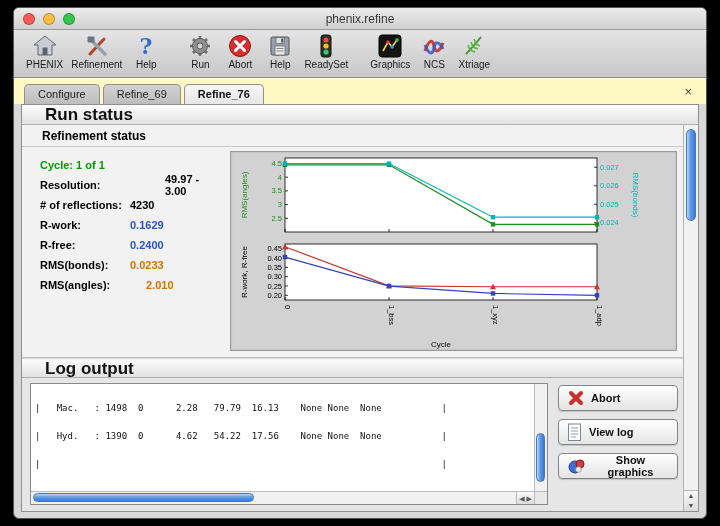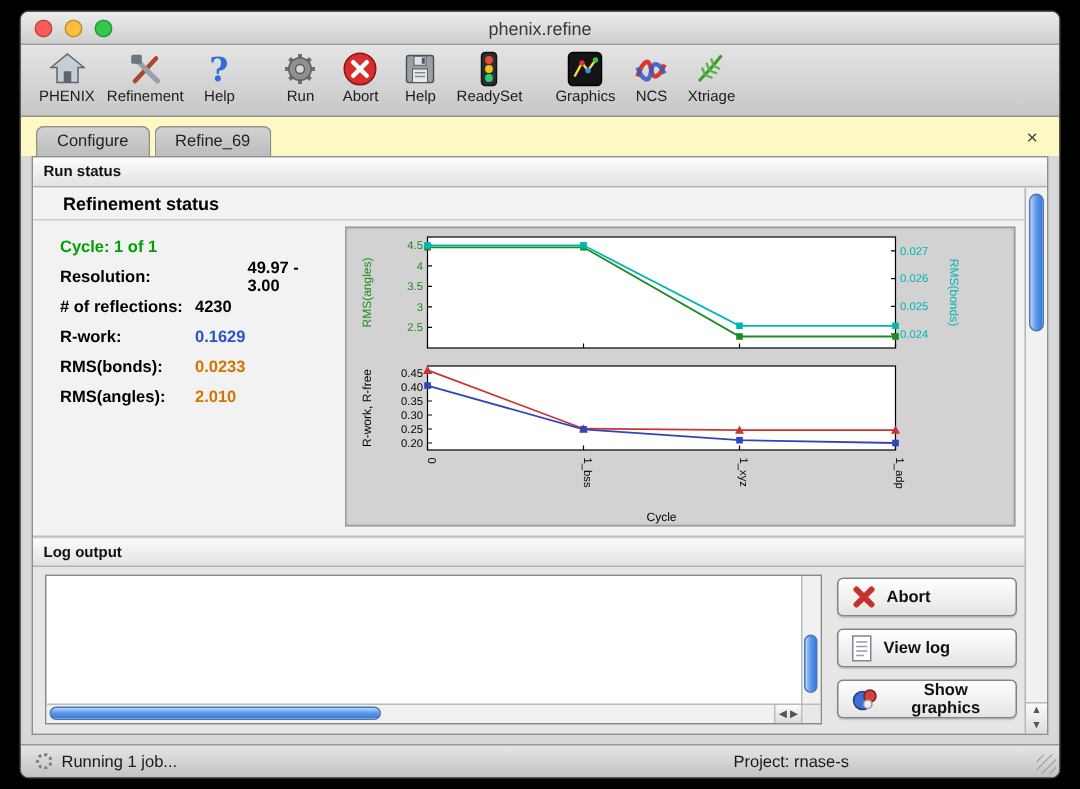--- a/index.html
+++ b/index.html
@@ -26,22 +26,22 @@
   .tabrow{height:26px;flex:none;display:flex;align-items:center;padding:4px 10px 0;background:#fef9c3}
   .tab{border:1px solid #8f8f8f;border-bottom:none;border-radius:5px 5px 0 0;padding:3px 13px 4px;
     font-size:11px;color:#222;background:linear-gradient(#d2d2d2,#bdbdbd);margin-right:3px;
     position:relative;top:1px;z-index:1}
   .tab.active{background:linear-gradient(#f6f6f6,#e6e6e6);z-index:3;font-weight:bold;color:#111}
   .tab-close{margin-left:auto;align-self:center;font-size:13px;color:#444;padding:0 4px 4px}
   
   .pane{flex:1;margin:0 7px 6px;border:1px solid #8f8f8f;background:#ececec;
     display:flex;flex-direction:column;position:relative;z-index:2;overflow:hidden}
   .section-hdr{height:20px;flex:none;background:linear-gradient(#fcfcfc,#e2e2e2);
-    border-bottom:1px solid #b0b0b0;font-size:10px;font-weight:bold;color:#111;
-    line-height:19px;padding-left:7px}
+    border-bottom:1px solid #b0b0b0;font-size:17px;font-weight:bold;color:#111;
+    line-height:19px;padding-left:23px}
   .scrollwrap{flex:1;position:relative;padding-right:15px;display:flex;flex-direction:column;overflow:hidden}
   
   .refine-wrap{background:#f2f2f2;border-bottom:1px solid #bdbdbd;flex:none}
   .refine-heading{font-size:12px;font-weight:bold;color:#000;padding:4px 20px 3px;border-bottom:1px solid #cbcbcb}
   .refine-body{display:flex;padding:4px 6px 6px 10px}
   .stats{width:195px;padding-top:4px}
   .stat-row{display:flex;height:20px;align-items:center;font-size:11px}
   .stat-label{font-weight:bold;width:98px;flex:none;padding-left:8px;color:#000}
   .stat-value{font-weight:bold}
   .chart-box{width:447px;height:200px;background:#d2d2d2;border:1px solid #9a9a9a;
@@ -211,20 +211,21 @@
             </g>
           </svg>
       </span>
       <span class="tlabel">Xtriage</span>
     </div>
   </div>
 
   <div class="tabrow">
     <div class="tab">Configure</div>
     <div class="tab">Refine_69</div>
+    <div class="tab active">Refine_76</div>
     <span class="tab-close">×</span>
   </div>
 
   <div class="pane">
     <div class="section-hdr">Run status</div>
 
     <div class="scrollwrap">
 
       <div class="refine-wrap">
         <div class="refine-heading">Refinement status</div>
@@ -240,26 +241,30 @@
             </div>
             <div class="stat-row">
               <span class="stat-label" style="color: rgb(0, 0, 0);"># of reflections:</span>
               <span class="stat-value" style="color: rgb(0, 0, 0);">4230</span>
             </div>
             <div class="stat-row">
               <span class="stat-label" style="color: rgb(0, 0, 0);">R-work:</span>
               <span class="stat-value" style="color: rgb(42, 82, 204); text-align: center;">0.1629</span>
             </div>
             <div class="stat-row">
+              <span class="stat-label" style="color: rgb(0, 0, 0);">R-free:</span>
+              <span class="stat-value" style="color: rgb(42, 82, 204);">0.2400</span>
+            </div>
+            <div class="stat-row">
               <span class="stat-label" style="color: rgb(0, 0, 0);">RMS(bonds):</span>
               <span class="stat-value" style="color: rgb(210, 116, 0);">0.0233</span>
             </div>
             <div class="stat-row">
               <span class="stat-label" style="color: rgb(0, 0, 0);">RMS(angles):</span>
-              <span class="stat-value" style="color: rgb(210, 116, 0);">2.010</span>
+              <span class="stat-value" style="color: rgb(210, 116, 0); margin-left: 16px;">2.010</span>
             </div>
           </div>
           <div class="chart-box"><svg width="445" height="198">
                 <rect x="54" y="6" width="312" height="74" fill="#ffffff" stroke="#000" stroke-width="0.8"></rect>
                 <line x1="54" y1="66.2962962962963" x2="57" y2="66.2962962962963" stroke="#000" stroke-width="0.8"></line>
                 <text x="51" y="68.7962962962963" text-anchor="end" font-size="7.5px" fill="#1e8c1e">2.5</text>
                 <line x1="54" y1="52.592592592592595" x2="57" y2="52.592592592592595" stroke="#000" stroke-width="0.8"></line>
                 <text x="51" y="55.092592592592595" text-anchor="end" font-size="7.5px" fill="#1e8c1e">3</text>
                 <line x1="54" y1="38.88888888888889" x2="57" y2="38.88888888888889" stroke="#000" stroke-width="0.8"></line>
                 <text x="51" y="41.38888888888889" text-anchor="end" font-size="7.5px" fill="#1e8c1e">3.5</text>
@@ -324,20 +329,32 @@
                 <rect x="259.8" y="139.26666666666668" width="4.4" height="4.4" fill="#3344bb"></rect>
                 <rect x="363.8" y="141.13333333333333" width="4.4" height="4.4" fill="#3344bb"></rect>
                 <text x="16" y="120" font-size="8px" fill="#000000" text-anchor="middle" transform="rotate(-90 16 120)">R-work, R-free</text>
               </svg></div>
         </div>
       </div>
 
       <div class="section-hdr" style="border-top:1px solid #d8d8d8">Log output</div>
       <div class="log-row">
         <div class="logbox">
+          <div class="logtext">
+            <div class="logline">|   Mac.   : 1498  0      2.28   79.79  16.13    None None  None           |</div>
+            <div class="logline">|   Hyd.   : 1390  0      4.62   54.22  17.56    None None  None           |</div>
+            <div class="logline">|                                                                          |</div>
+            
+            
+            
+            
+            
+            
+            
+          </div>
           <div class="log-vscroll">
             <div class="log-vthumb"></div>
           </div>
           <div class="log-hscroll">
             <div class="log-hthumb"></div>
             <div class="h-arrows">
               <span class="arr">◀</span>
               <span class="arr">▶</span>
             </div>
           </div>
@@ -383,20 +400,14 @@
       <div class="vscroll">
         <div class="vthumb" style="top:4px;height:92px"></div>
         <div class="scroll-arrows">
           <span class="arr">▲</span>
           <span class="arr">▼</span>
         </div>
       </div>
     </div>
   </div>
 
-  <div class="statusbar">
-    <span class="spinner"></span>
-    <span>Running 1 job...</span>
-    <span class="status-right">Project: rnase-s</span>
-    <div class="grip"></div>
-  </div>
 
 </div>
 
 </body></html>

